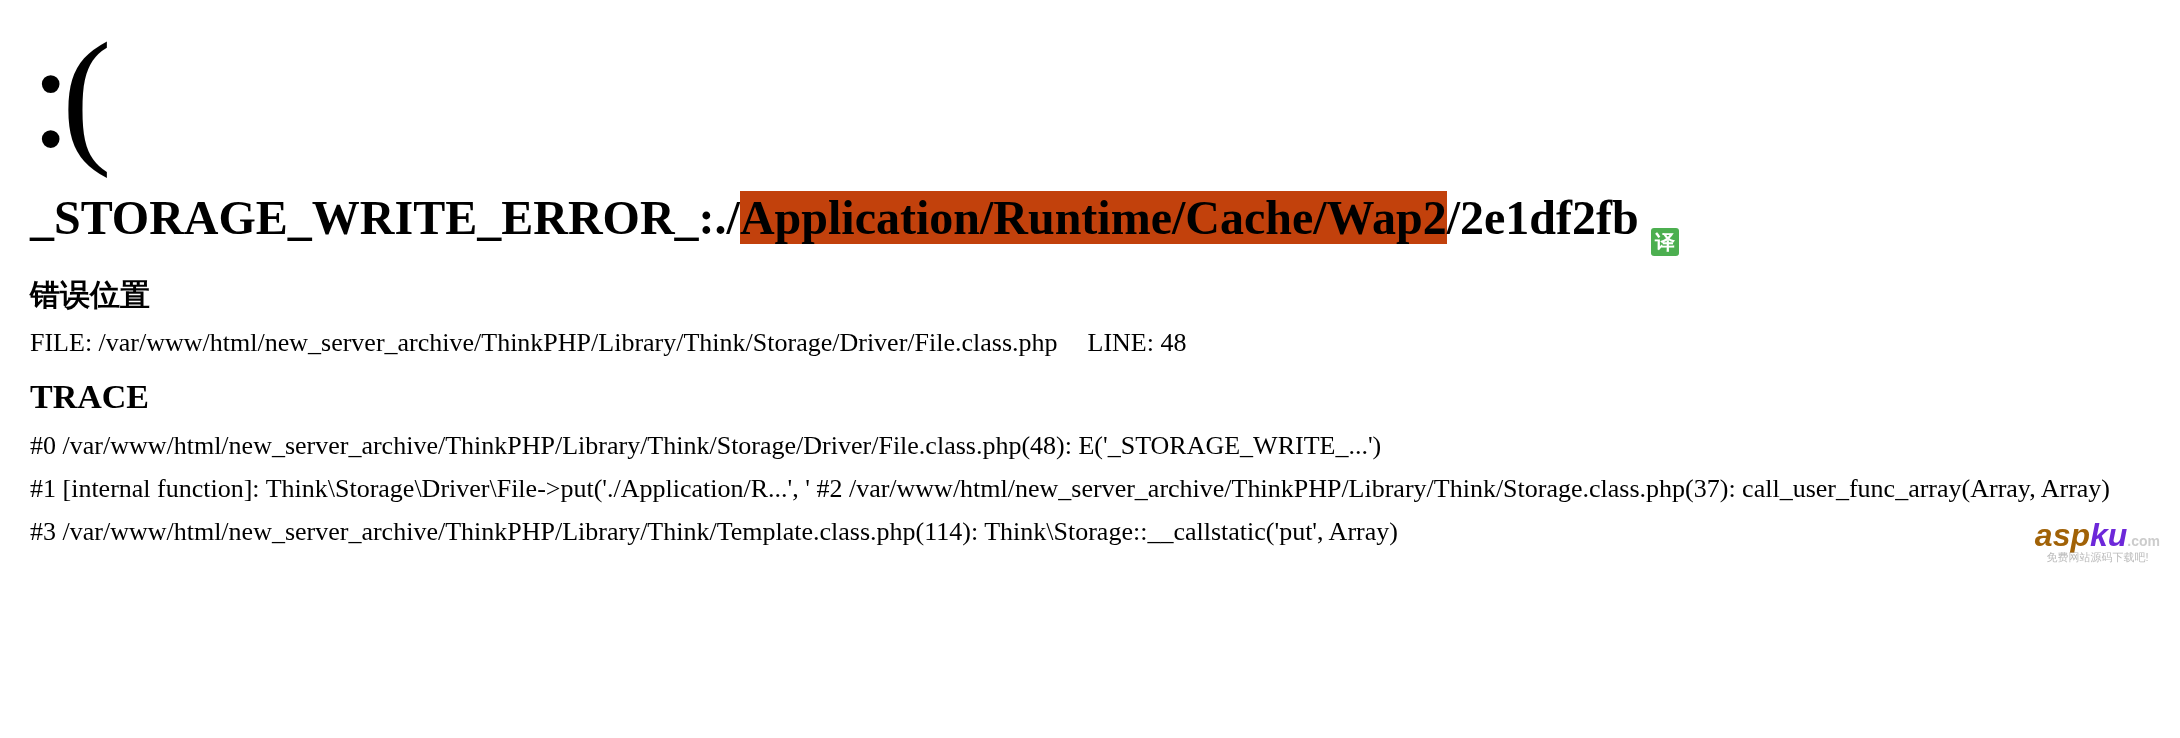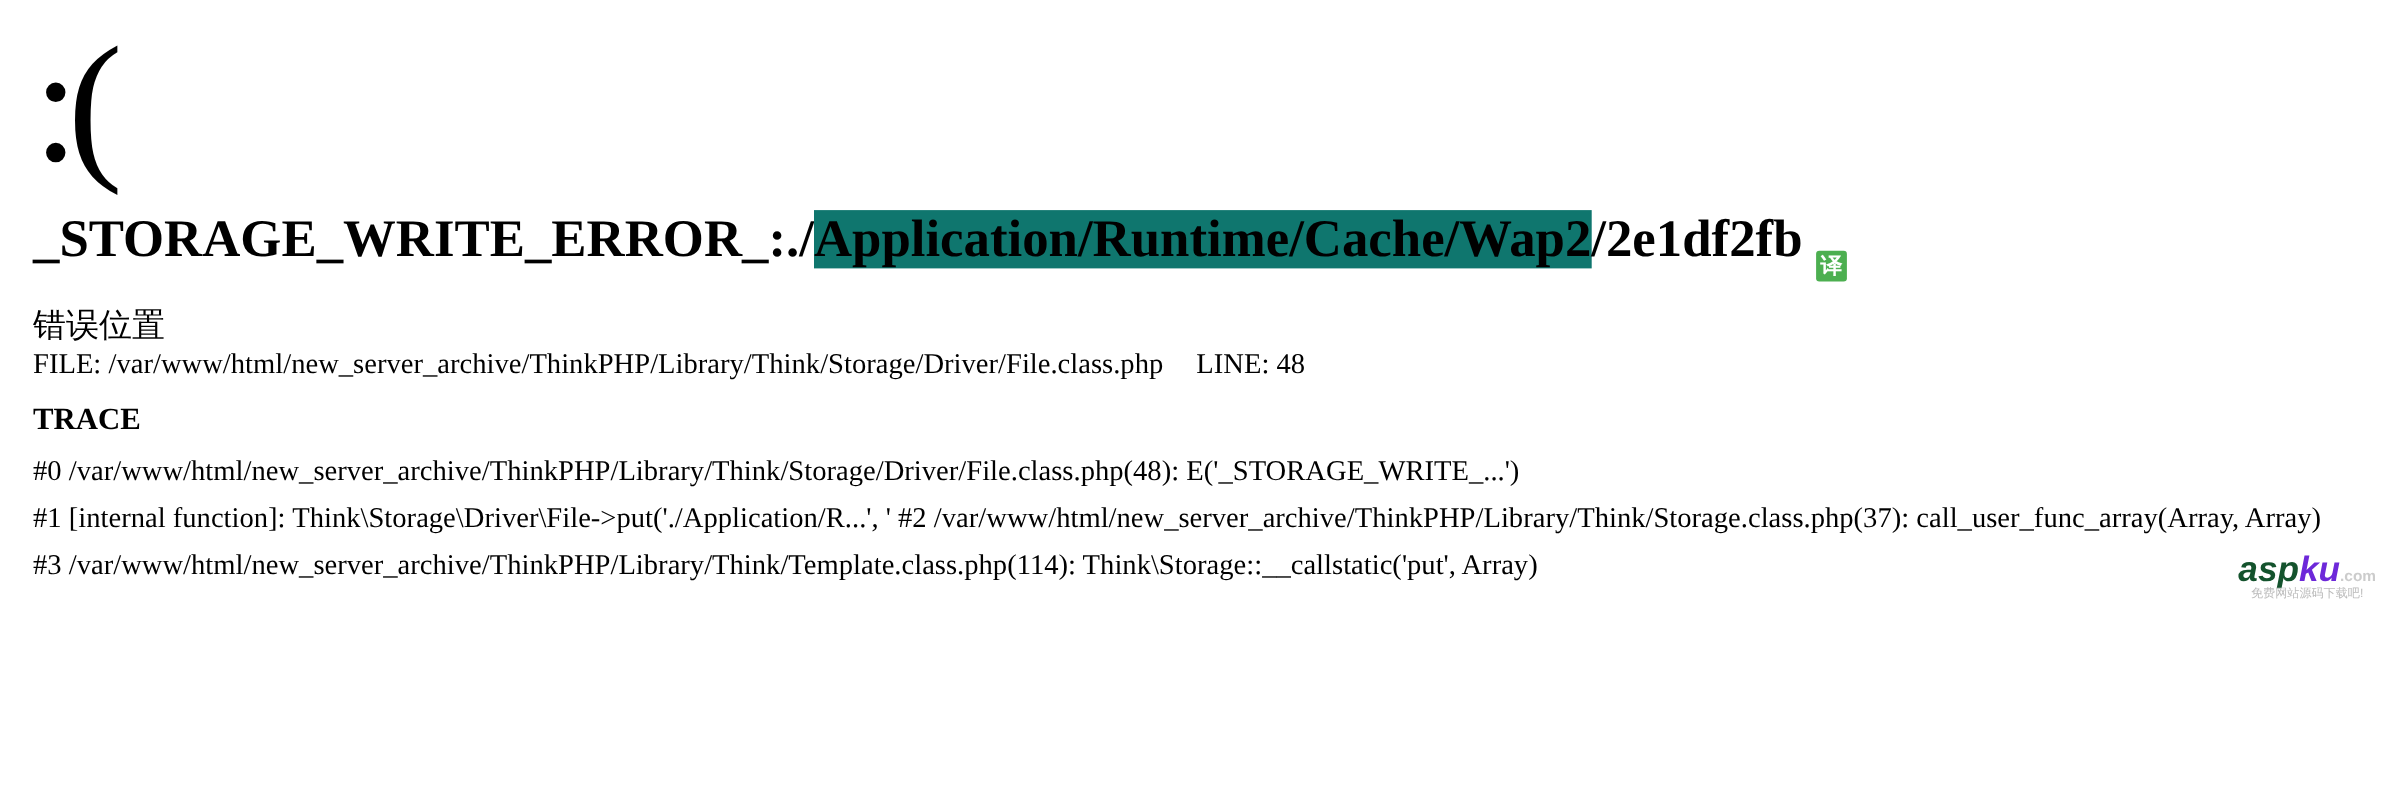--- a/index.html
+++ b/index.html
@@ -24,37 +24,38 @@
       letter-spacing: -10px;
     }
     .error-title {
       font-size: 48px;
       font-weight: bold;
       margin-top: 20px;
       margin-bottom: 30px;
       white-space: nowrap;
     }
     .highlighted {
-      background-color: #0f766e;
+      background-color: #c2410c;
     }
     .section-heading {
       font-size: 30px;
-      font-weight: normal;
+      font-weight: bold;
       margin-top: 20px;
+      margin-bottom: 12px;
     }
     .file-line {
       font-size: 26px;
       margin-bottom: 8px;
     }
     .file-line-gap {
       display: inline-block;
       width: 30px;
     }
     .trace-heading {
-      font-size: 28px;
+      font-size: 34px;
       font-weight: bold;
       margin-top: 20px;
       margin-bottom: 10px;
     }
     .trace-line {
       font-size: 26px;
       line-height: 1.5;
       margin-bottom: 4px;
     }
     .translate-badge {
@@ -78,21 +79,21 @@
       bottom: 10px;
       font-family: Arial, sans-serif;
       text-align: right;
     }
     .watermark-main {
       font-size: 32px;
       font-weight: bold;
       font-style: italic;
     }
     .wm-red {
-      color: #14532d;
+      color: #a16207;
     }
     .wm-gray {
       color: #6d28d9;
     }
     .wm-small {
       color: #cccccc;
       font-size: 14px;
       font-style: normal;
       font-weight: bold;
     }

